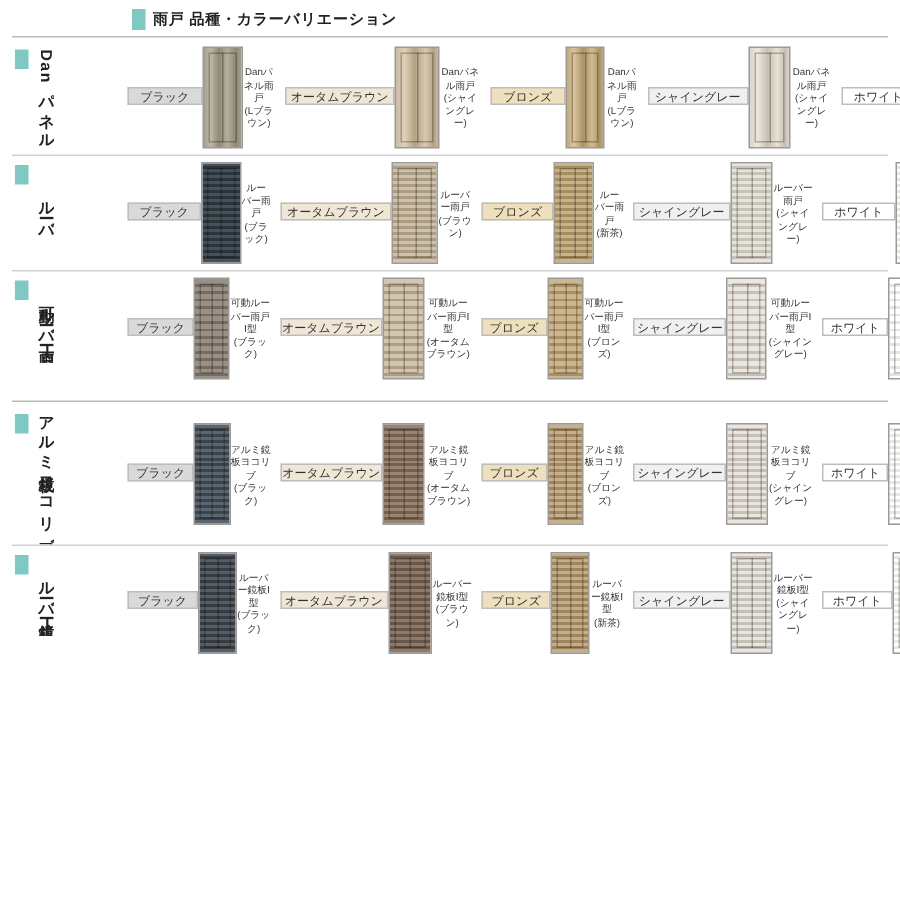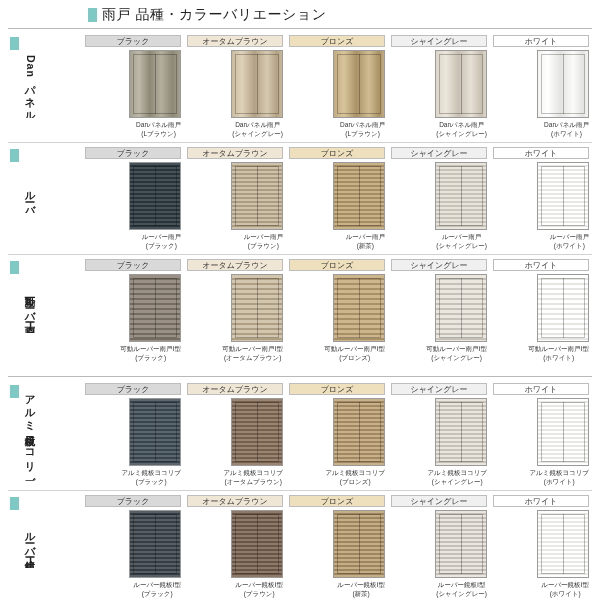--- a/index.html
+++ b/index.html
@@ -29,22 +29,22 @@
     margin: 0 0 4px 80px;
   }
   .section-head .tab {
     width: 9px;
     height: 14px;
     background: #7fc9c4;
     margin-right: 5px;
     flex: none;
   }
   .section-head .title {
-    font-size: 14px;
-    font-weight: normal;
+    font-size: 10px;
+    font-weight: bold;
     color: #222222;
     letter-spacing: 0.5px;
     white-space: nowrap;
   }
   .section-rule {
     height: 1px;
     background: #b9b9b9;
     margin: 0 0 2px 0;
   }
 
@@ -86,22 +86,22 @@
   }
 
   .cells {
     flex: 1;
     display: flex;
     padding: 4px 0 4px 0;
   }
   .cell {
     flex: 1;
     display: flex;
-    flex-direction: column;
-    align-items: flex-end;
+    flex-direction: row;
+    align-items: center;
     padding: 0 3px;
     box-sizing: border-box;
   }
 
   .swatch {
     width: 100%;
     box-sizing: border-box;
     text-align: center;
     font-size: 8px;
     line-height: 12px;

